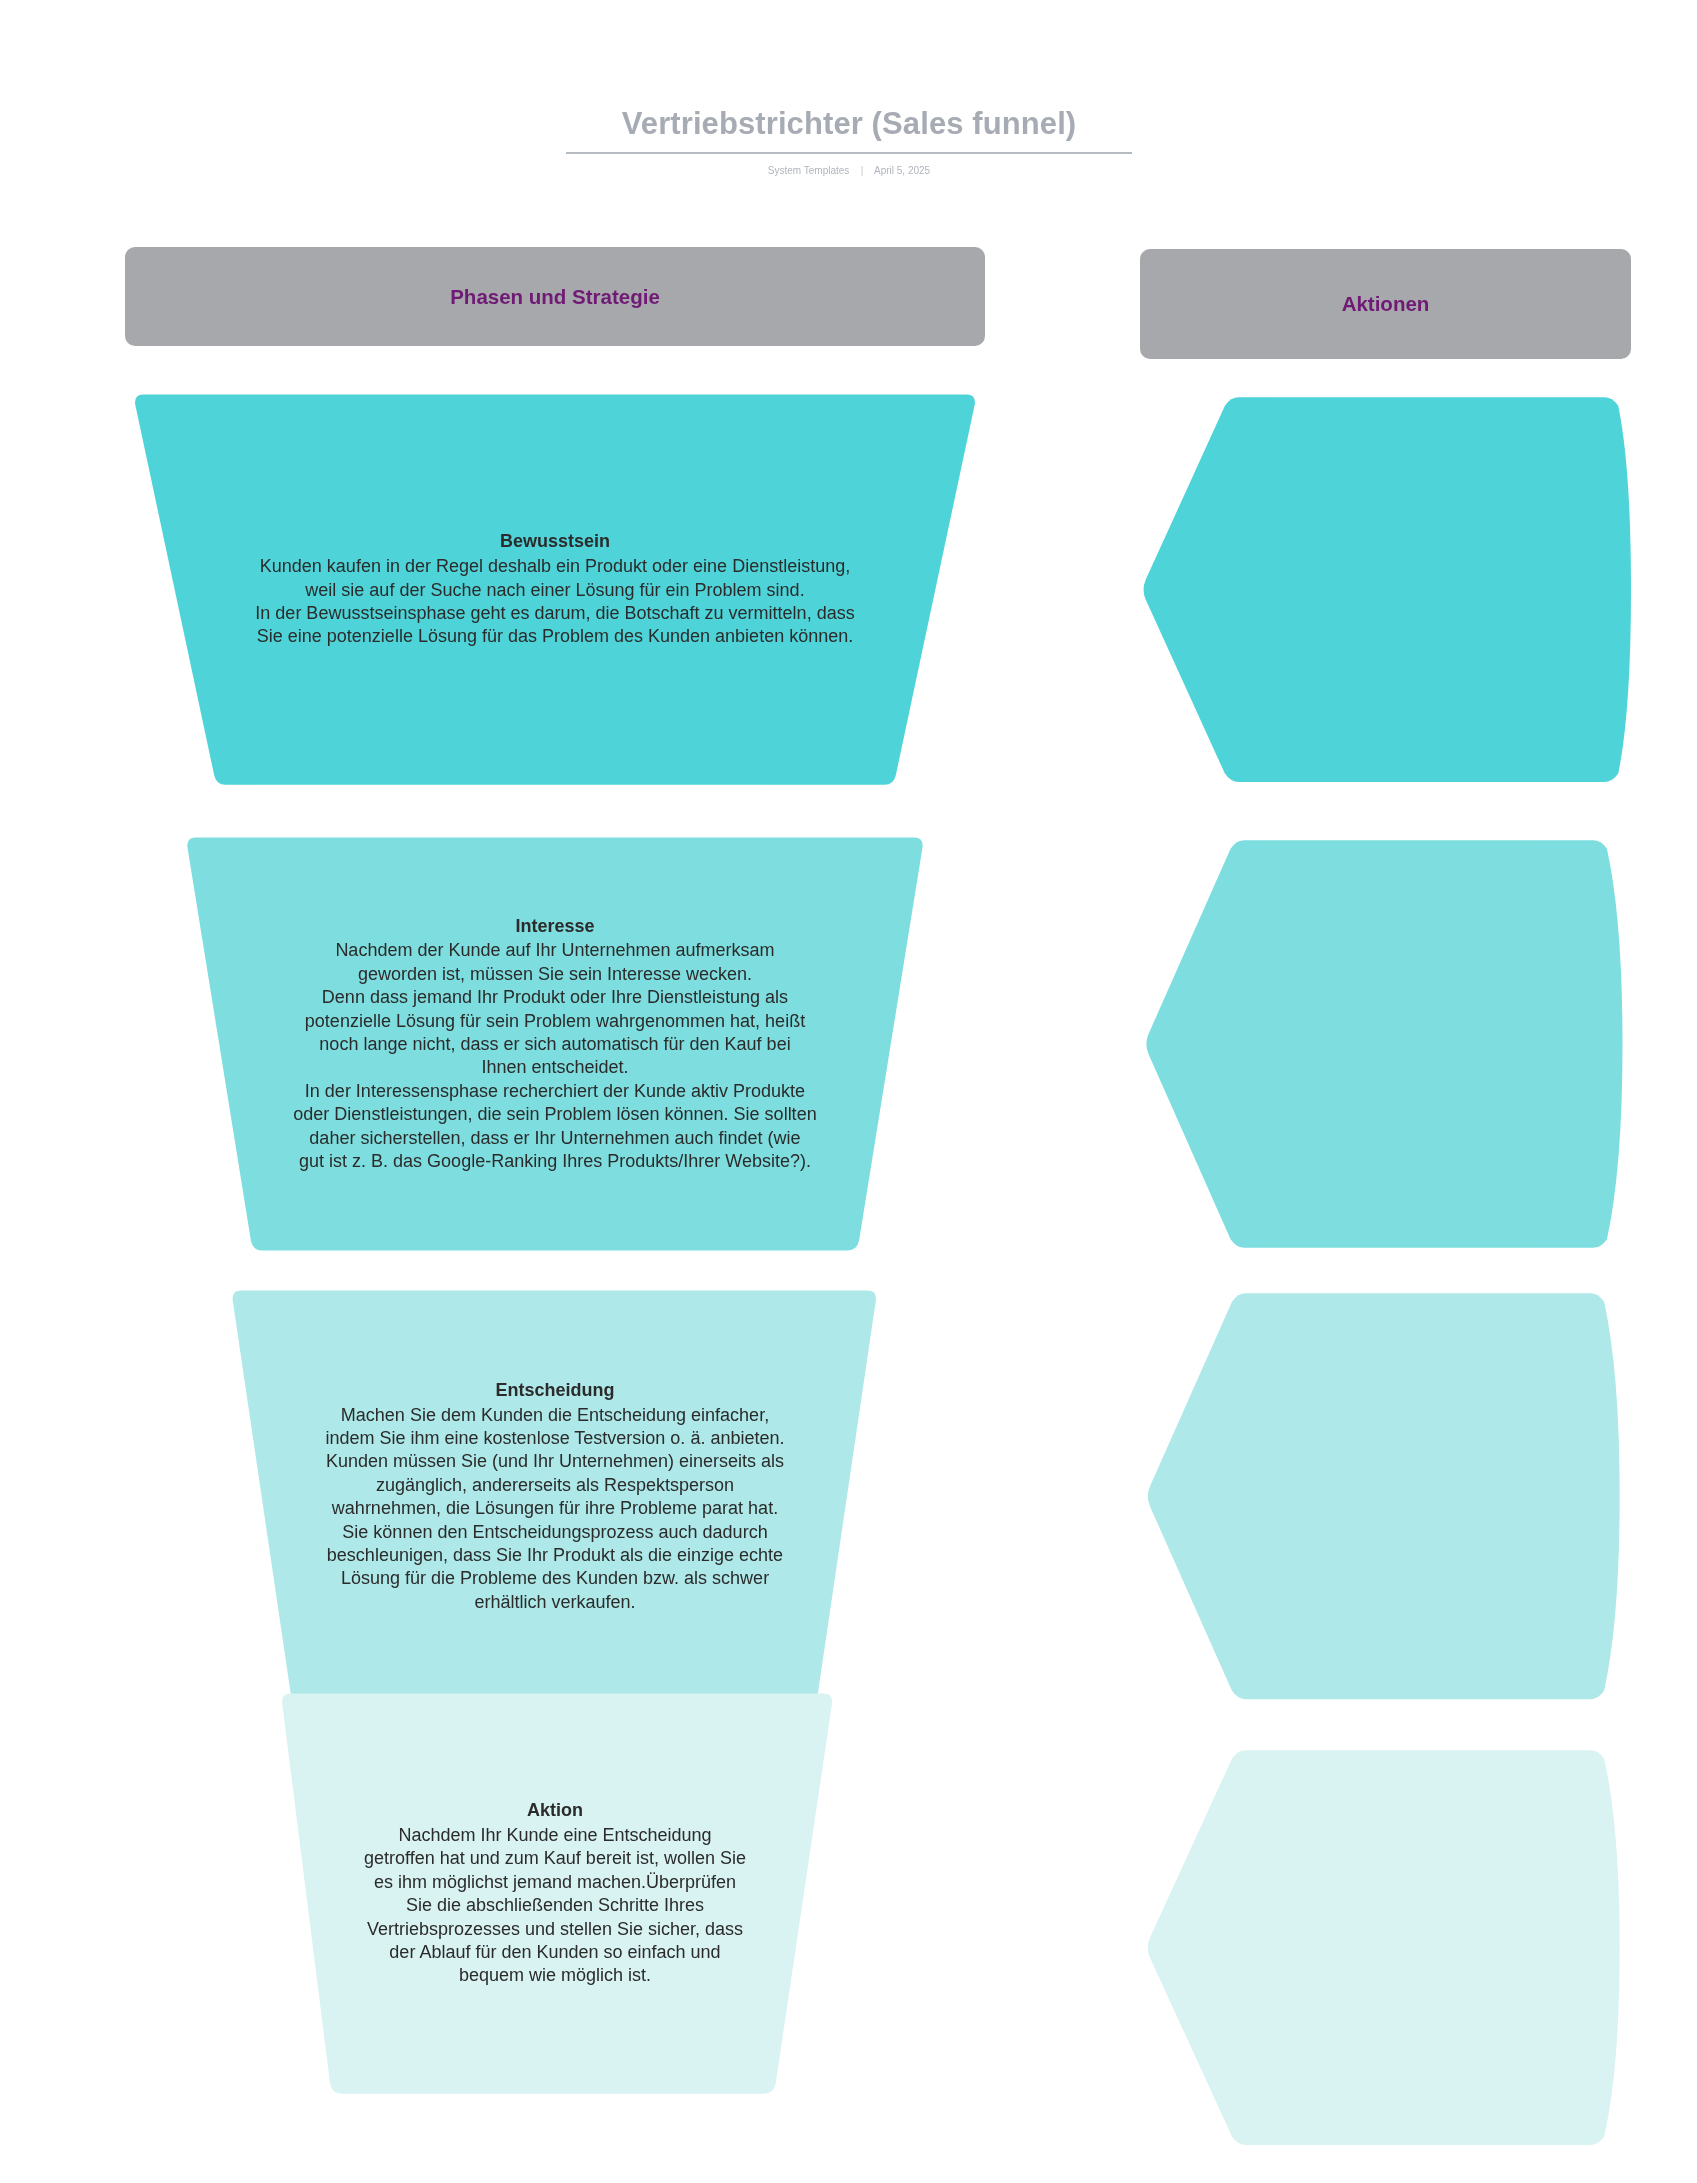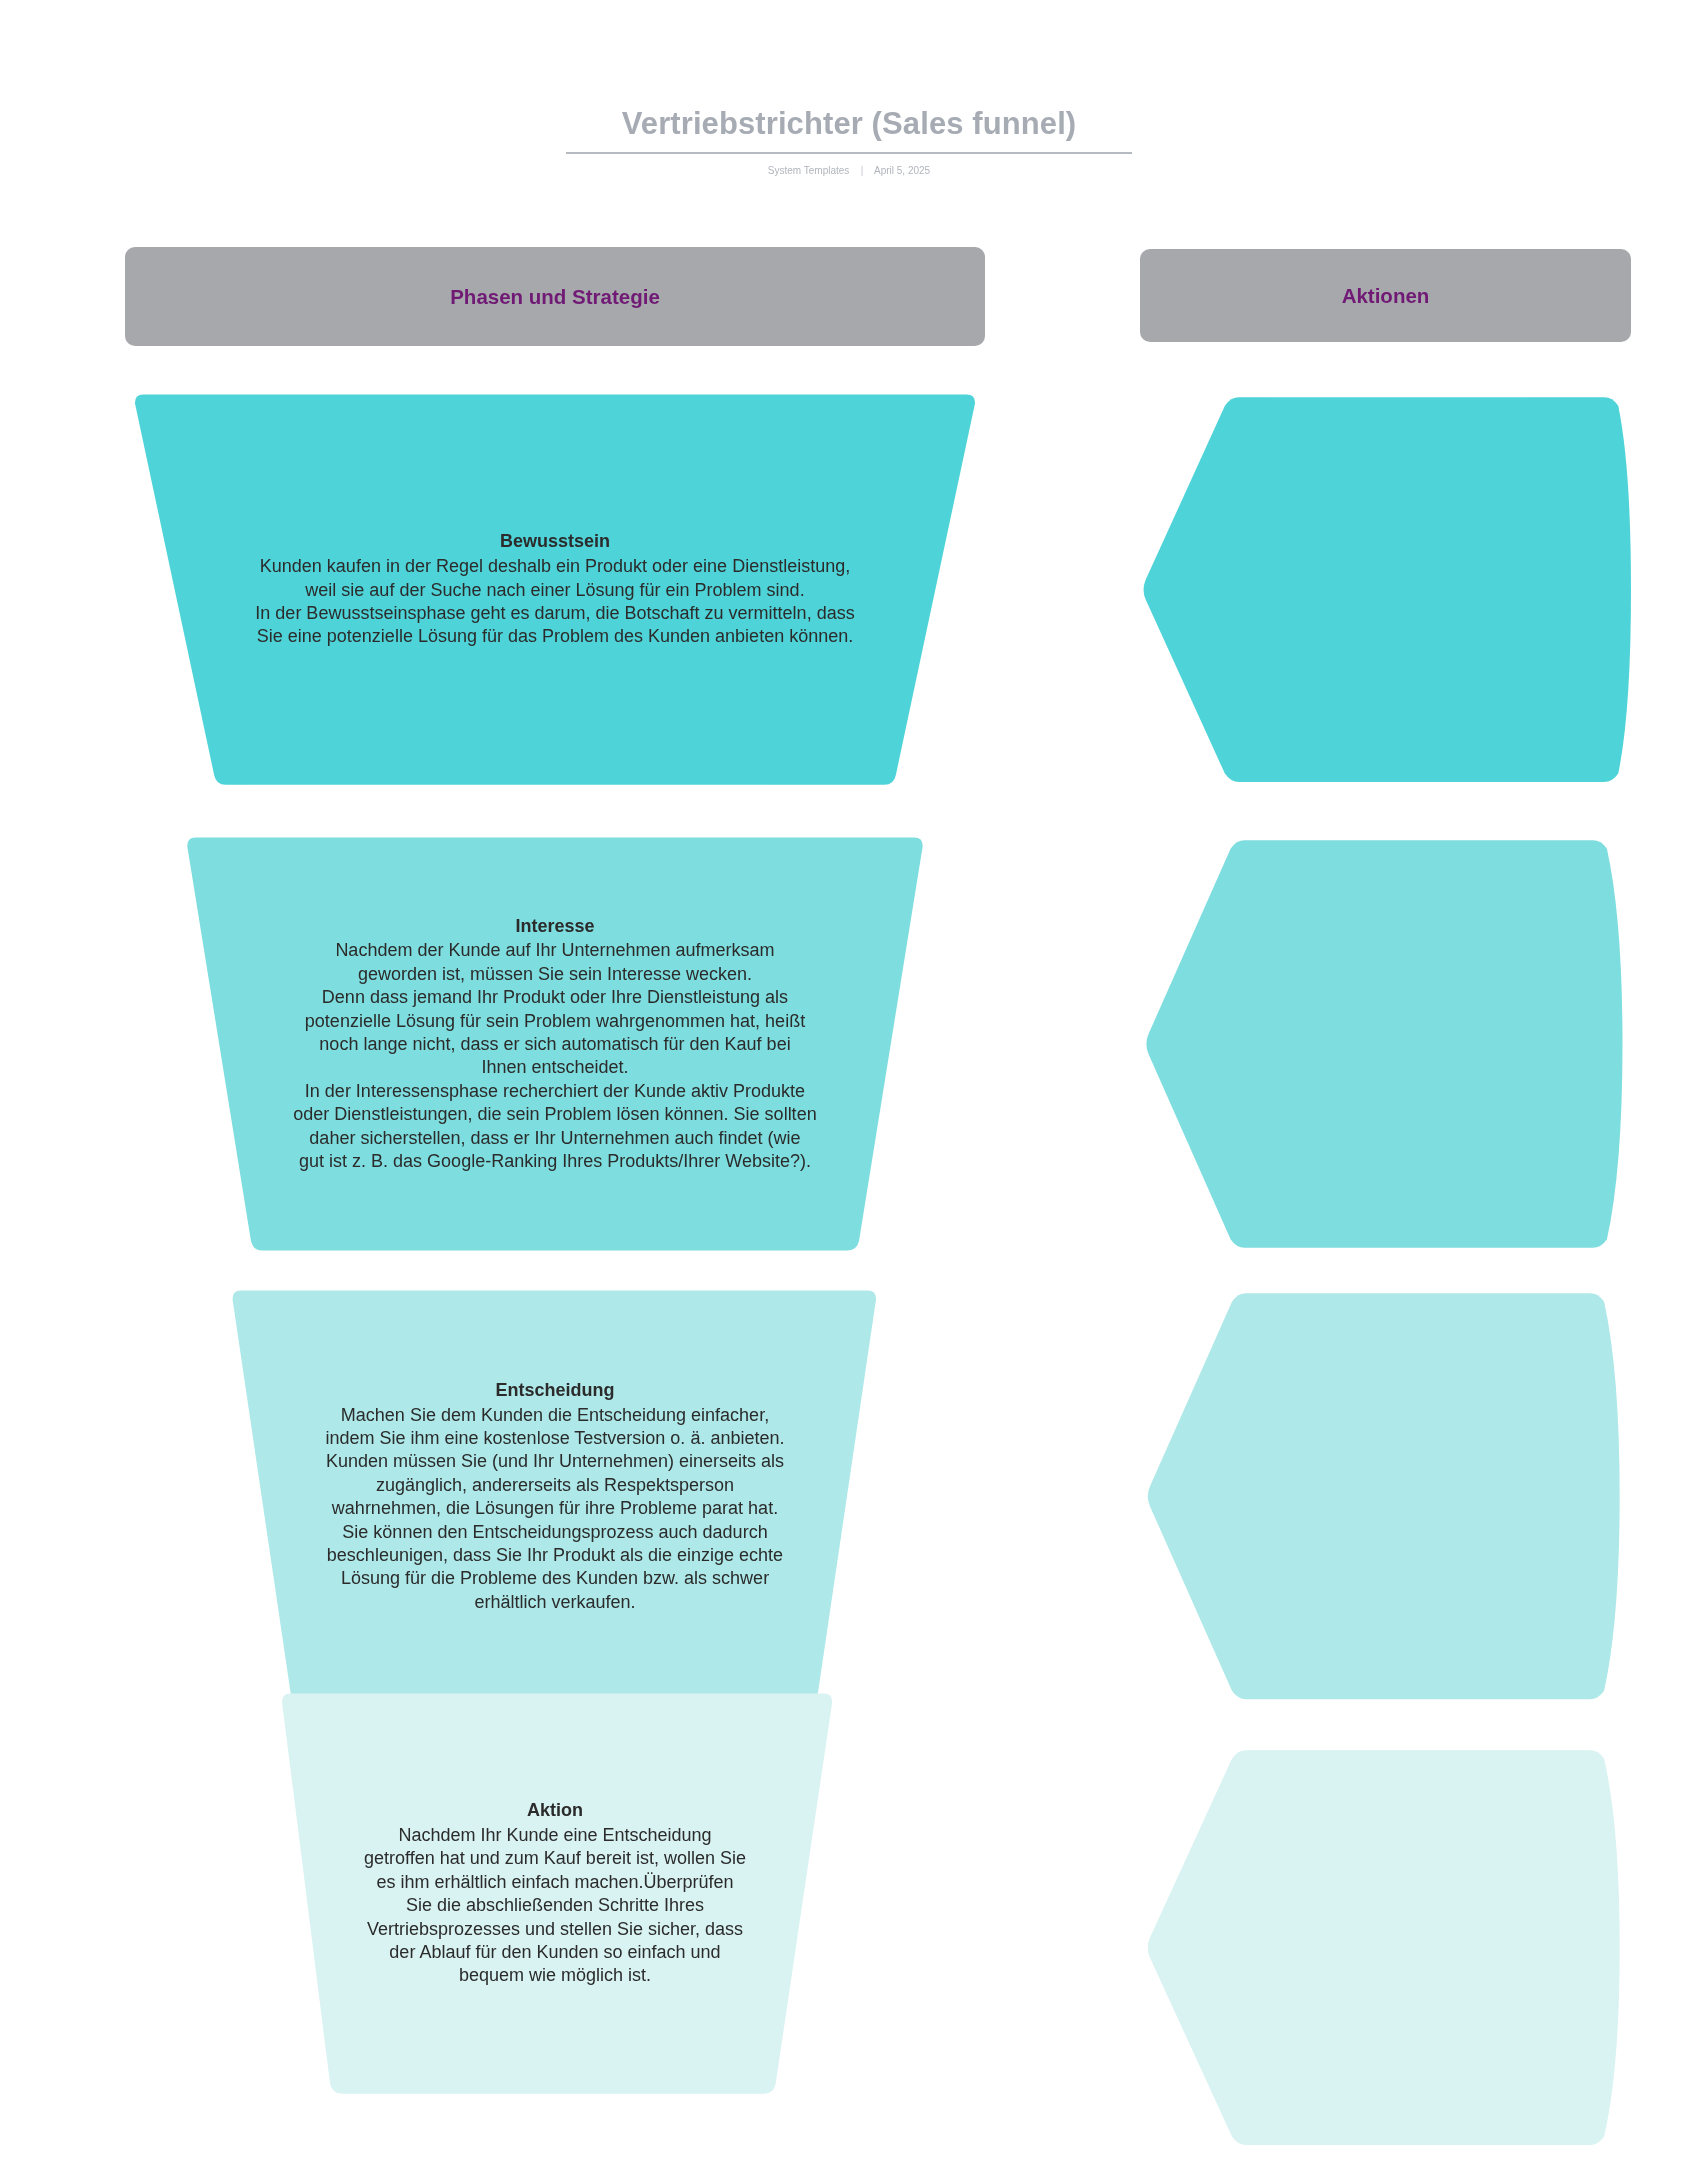--- a/index.html
+++ b/index.html
@@ -56,21 +56,21 @@
     background: #a6a8ab;
     border-radius: 10px;
     display: flex;
     align-items: center;
     justify-content: center;
     color: #701a75;
     font-size: 20.5px;
     font-weight: 700;
   }
   #hdr-phases { left: 125px; top: 247px; width: 860px; height: 99px; }
-  #hdr-actions { left: 1140px; top: 249px; width: 491px; height: 93px; }
+  #hdr-actions { left: 1140px; top: 249px; width: 491px; height: 110px; }
 
   
   .funnel {
     position: absolute;
     display: flex;
     align-items: center;
     justify-content: center;
     text-align: center;
   }
   .funnel-text {
@@ -292,21 +292,21 @@
     </div>
   </div>
 
   <div class="funnel" id="funnel-3">
     <svg class="shape-layer" viewBox="0 0 1216 570" preserveAspectRatio="none">
       <path d="M222 14 Q222 2 234 2 L988 2 Q1000 2 1000 14 L920 554 Q917 568 904 568 L306 568 Q293 568 290 554 Z" fill="#d9f2f2"></path>
     </svg>
     <div class="content-layer">
       <div class="funnel-text"><span class="phase-name">Aktion</span><span>Nachdem Ihr Kunde eine Entscheidung
 getroffen hat und zum Kauf bereit ist, wollen Sie
-es ihm erhältlich einfach machen.Überprüfen
+es ihm möglichst jemand machen.Überprüfen
 Sie die abschließenden Schritte Ihres
 Vertriebsprozesses und stellen Sie sicher, dass
 der Ablauf für den Kunden so einfach und
 bequem wie möglich ist.</span></div>
     </div>
   </div>
 
   <div class="action" id="action-3">
     <svg class="shape-layer" viewBox="0 0 694 570" preserveAspectRatio="none">
       <path d="M150 6 Q138 6 130 18 L14 271 Q8 285 14 299 L130 552 Q138 564 150 564 L636 564 Q648 564 656 552 Q678 456 678 285 Q678 114 656 18 Q648 6 636 6 Z" fill="#d9f2f2"></path>

